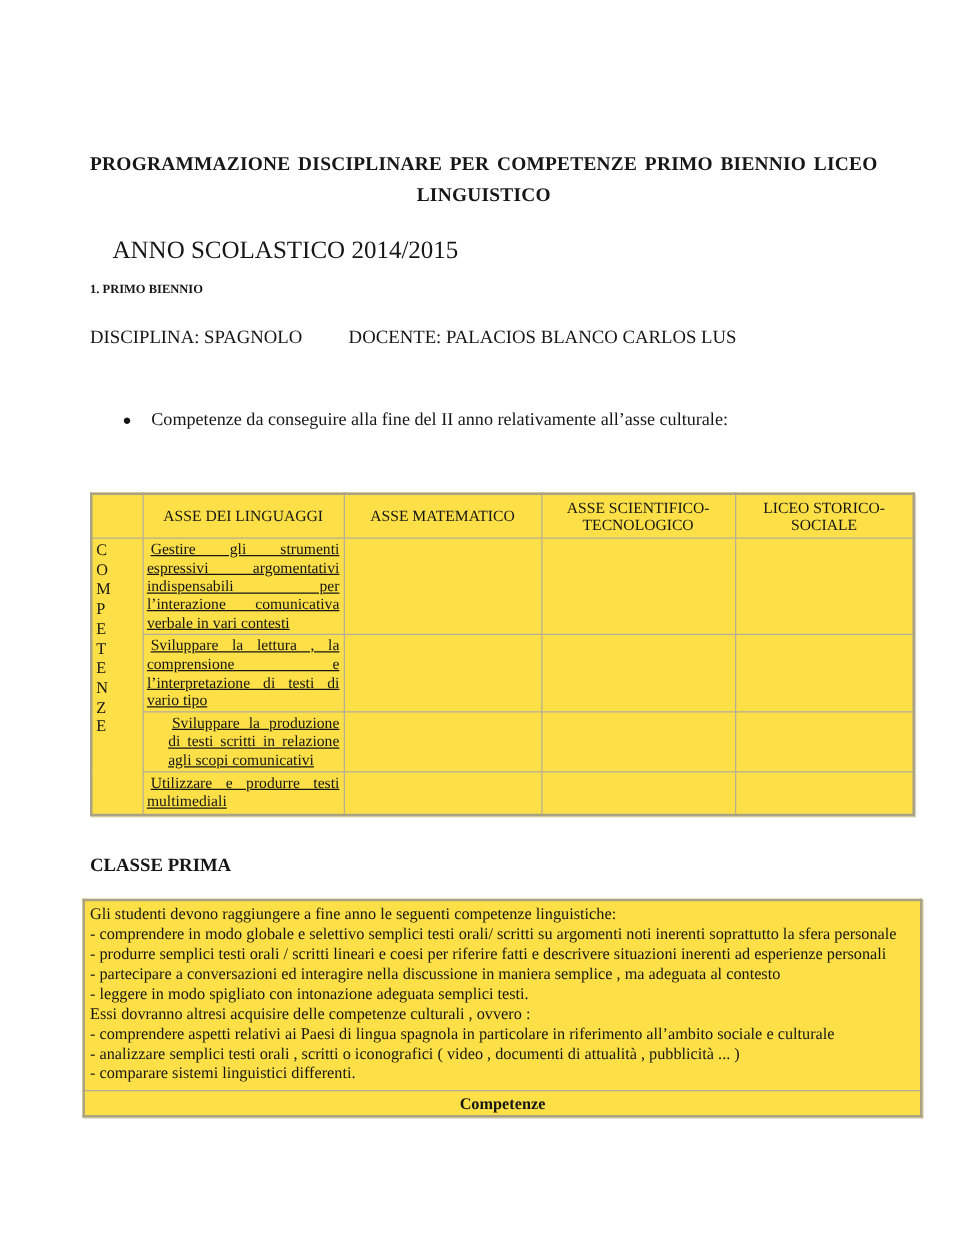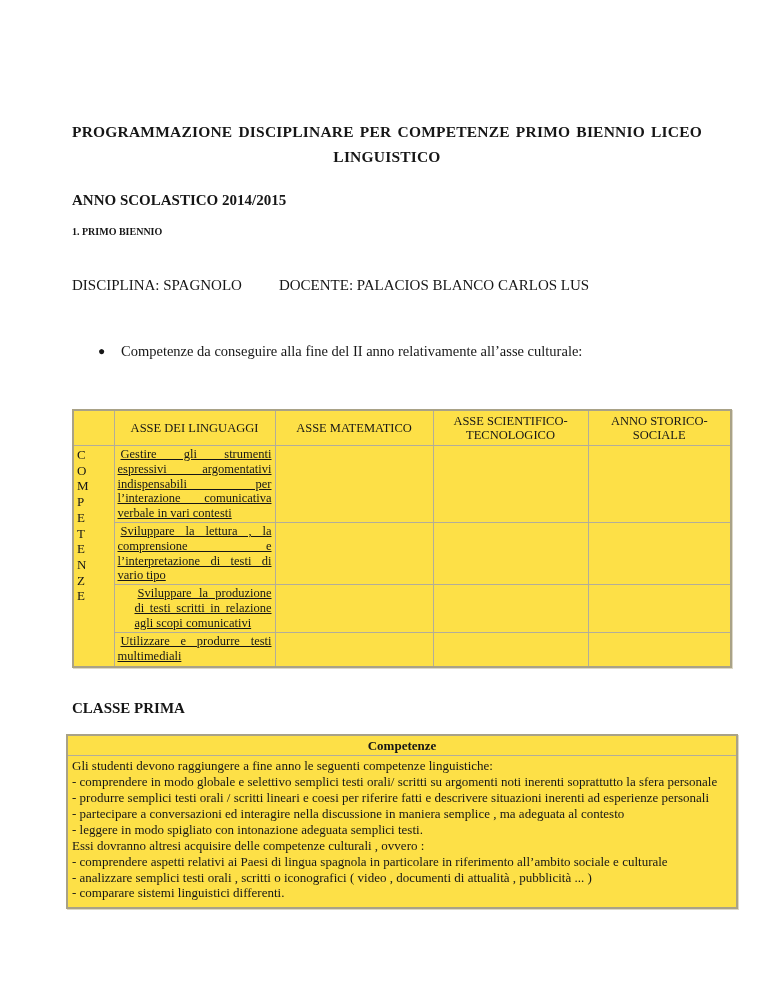--- a/index.html
+++ b/index.html
@@ -13,23 +13,23 @@
   .page {
     box-sizing: border-box;
     width: 768px; height: 994px;
     padding: 119px 38px 40px 72px;
     position: relative;
     border-radius: 10px;
   }
   .title { width: 630px; margin: 0; font-size: 15.5px; font-weight: 700; line-height: 25px; letter-spacing: 0.2px; }
   .title-l1 { text-align: justify; text-align-last: justify; }
   .title-l2 { text-align: center; }
-  .anno { margin: 22px 0 0; font-size: 15px; line-height: 18px; font-weight: 700; }
+  .anno { margin: 22px 18px 0; font-size: 20px; line-height: 18px; font-weight: 400; }
   .sez  { margin: 14px 0 0; font-size: 10px; line-height: 18px; font-weight: 700; }
-  .disc { margin: 35px 0 0; font-size: 15px; line-height: 18px; }
+  .disc { margin: 20px 0 0; font-size: 15px; line-height: 18px; }
   .disc .docente { margin-left: 37px; }
   .bullet-row { margin: 48px 0 0 26px; font-size: 14.5px; line-height: 18px; display: flex; }
   .bullet-dot { width: 23px; font-size: 12px; line-height: 18px; flex: none; }
 
   table.doc-table {
     border-collapse: collapse;
     table-layout: fixed;
     border: 2px solid #a9a287;
     box-shadow: 1px 1px 0 #ddd8c6;
     background: #fde047;
@@ -95,21 +95,21 @@
         <col style="width:158px">
         <col style="width:155px">
         <col style="width:143px">
     </colgroup>
     <tbody>
         <tr class="head">
       <th></th>
       <th>ASSE DEI LINGUAGGI</th>
       <th>ASSE MATEMATICO</th>
       <th>ASSE SCIENTIFICO-TECNOLOGICO</th>
-      <th>ANNO STORICO-SOCIALE</th>
+      <th>LICEO STORICO-SOCIALE</th>
     </tr>
     <tr class="r1">
       <td rowspan="4" class="vlabel">C
 O
 M
 P
 E
 T
 E
 N
@@ -139,31 +139,31 @@
       <td></td>
     </tr>
   </tbody>
     </table>
 
   <h2 class="classe">CLASSE PRIMA</h2>
 
   <table class="doc-table comp">
     <tbody>
         <tr>
-      <th>Competenze</th>
-    </tr>
-    <tr>
       <td>
         <div class="line">Gli studenti devono raggiungere a fine anno le seguenti competenze linguistiche:</div>
         <div class="line">- comprendere in modo globale e selettivo semplici testi orali/ scritti su argomenti noti inerenti soprattutto la sfera personale</div>
         <div class="line">- produrre semplici testi orali / scritti lineari e coesi per riferire fatti e descrivere situazioni inerenti ad esperienze personali</div>
         <div class="line">- partecipare a conversazioni ed interagire nella discussione in maniera semplice , ma adeguata al contesto</div>
         <div class="line">- leggere in modo spigliato  con intonazione adeguata semplici testi.</div>
         <div class="line">Essi dovranno altresi acquisire delle competenze culturali , ovvero :</div>
         <div class="line">-  comprendere aspetti relativi ai Paesi di lingua spagnola in particolare in riferimento all’ambito sociale e culturale</div>
         <div class="line">- analizzare semplici testi orali , scritti o iconografici ( video , documenti di attualità , pubblicità ... )</div>
         <div class="line">- comparare sistemi linguistici differenti.</div>
       </td>
     </tr>
+    <tr>
+      <th>Competenze</th>
+    </tr>
   </tbody>
     </table>
 
 </div>
 
 </body></html>

